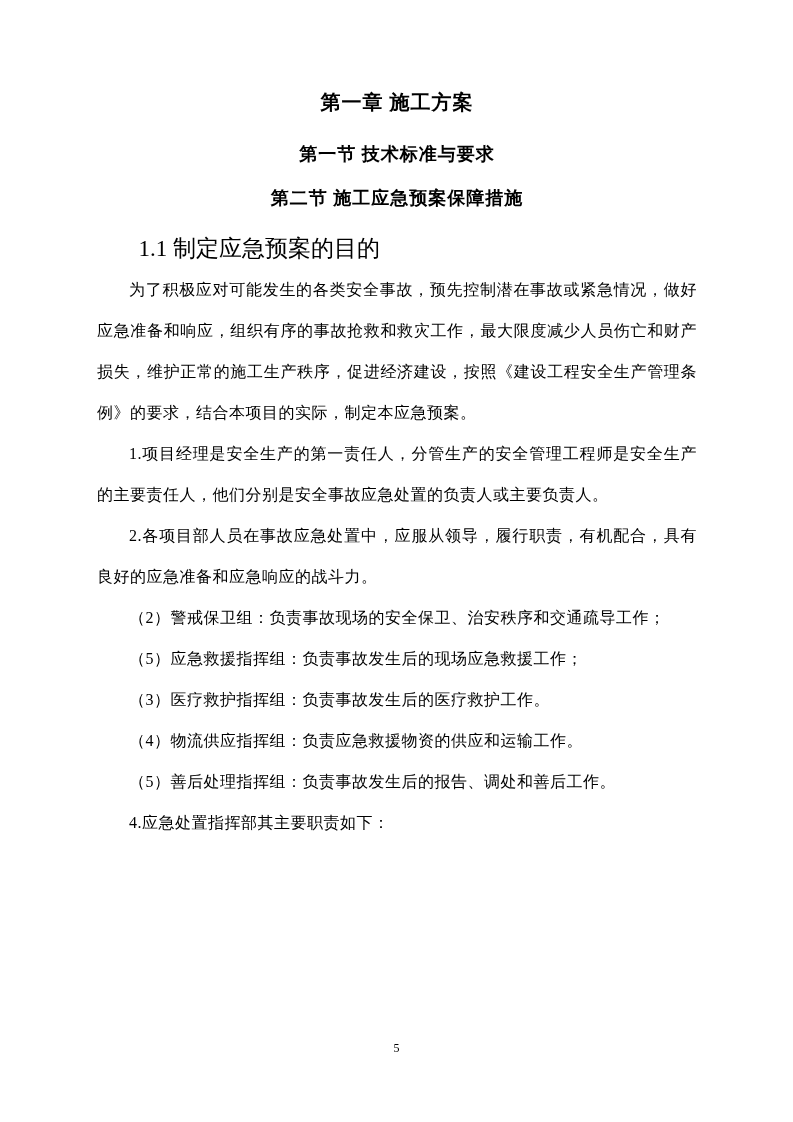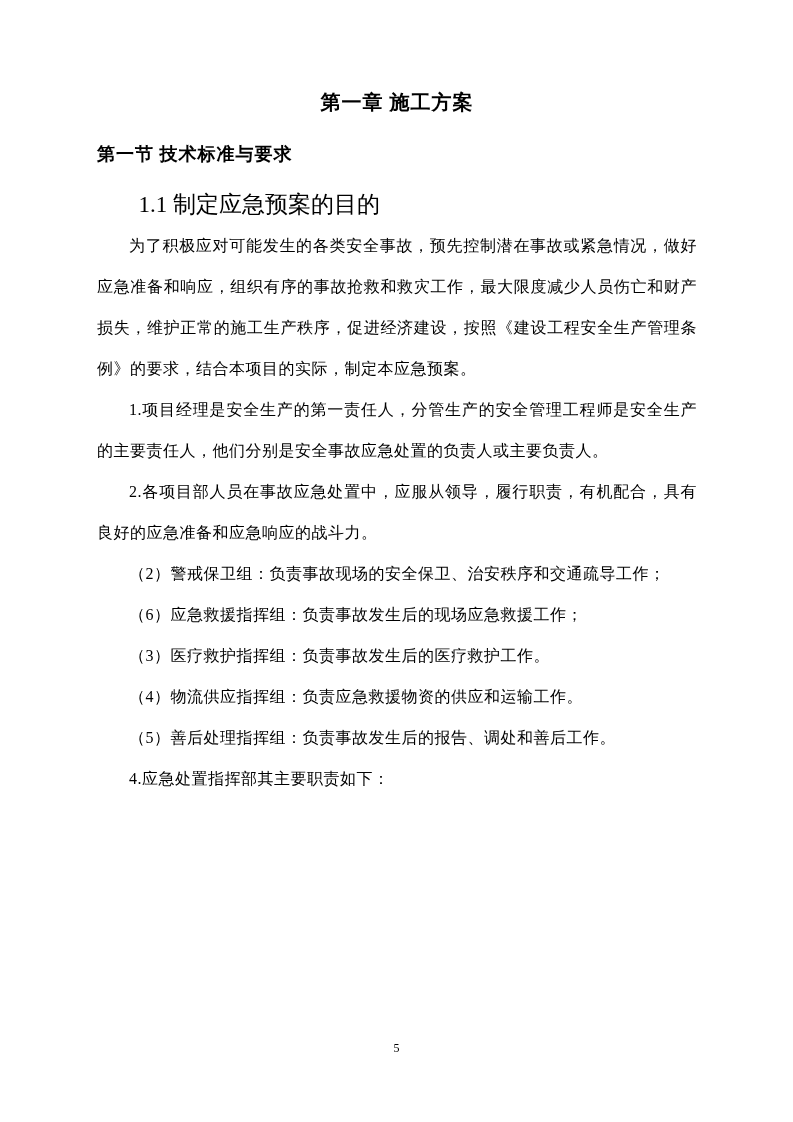--- a/index.html
+++ b/index.html
@@ -24,20 +24,21 @@
     font-size: 20px;
     font-weight: bold;
     text-align: center;
     line-height: 28px;
     margin-bottom: 24px;
     letter-spacing: 1px;
   }
   .section-title {
     font-size: 18px;
     font-weight: bold;
+    text-align: center;
     line-height: 28px;
     margin-bottom: 16px;
     letter-spacing: 1px;
   }
   .note-paragraph {
     font-size: 16px;
     line-height: 28px;
     text-indent: 2em;
     margin-bottom: 14px;
   }
@@ -73,34 +74,35 @@
 <body>
 
 <div class="page">
   <div class="content">
 
     <h1 class="chapter-title">第一章 施工方案</h1>
 
     <h2 class="section-title">第一节 技术标准与要求</h2>
 
 
+    <h2 class="section-title">第二节 施工应急预案保障措施</h2>
 
     <h3 class="sub-heading">1.1 制定应急预案的目的</h3>
 
     <p class="body-paragraph">为了积极应对可能发生的各类安全事故，预先控制潜在事故或紧急情况，做好应急准备和响应，组织有序的事故抢救和救灾工作，最大限度减少人员伤亡和财产损失，维护正常的施工生产秩序，促进经济建设，按照《建设工程安全生产管理条例》的要求，结合本项目的实际，制定本应急预案。</p>
 
 
     <p class="body-paragraph">1.项目经理是安全生产的第一责任人，分管生产的安全管理工程师是安全生产的主要责任人，他们分别是安全事故应急处置的负责人或主要负责人。</p>
 
     <p class="body-paragraph">2.各项目部人员在事故应急处置中，应服从领导，履行职责，有机配合，具有良好的应急准备和应急响应的战斗力。</p>
 
 
     <p class="body-paragraph">（2）警戒保卫组：负责事故现场的安全保卫、治安秩序和交通疏导工作；</p>
 
-    <p class="body-paragraph">（6）应急救援指挥组：负责事故发生后的现场应急救援工作；</p>
+    <p class="body-paragraph">（5）应急救援指挥组：负责事故发生后的现场应急救援工作；</p>
 
     <p class="body-paragraph">（3）医疗救护指挥组：负责事故发生后的医疗救护工作。</p>
 
     <p class="body-paragraph">（4）物流供应指挥组：负责应急救援物资的供应和运输工作。</p>
 
     <p class="body-paragraph">（5）善后处理指挥组：负责事故发生后的报告、调处和善后工作。</p>
 
     <p class="body-paragraph">4.应急处置指挥部其主要职责如下：</p>
 
   </div>

